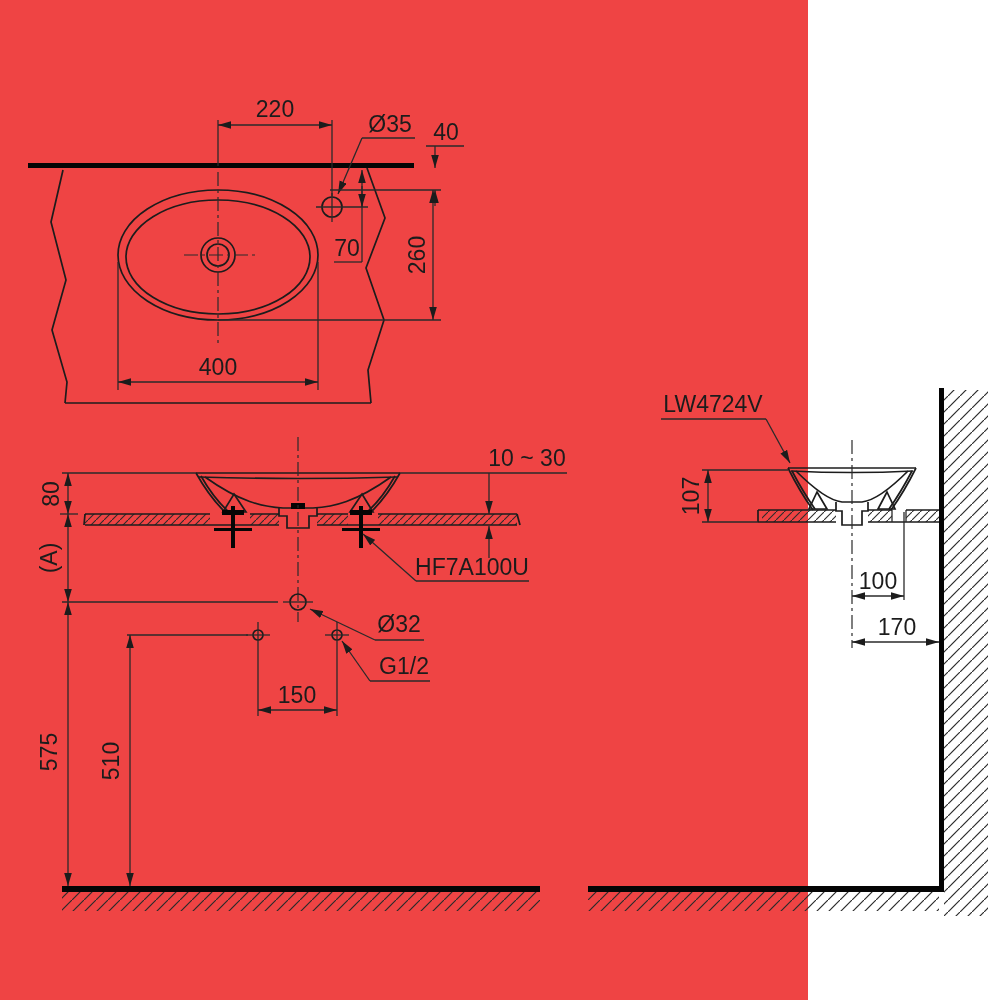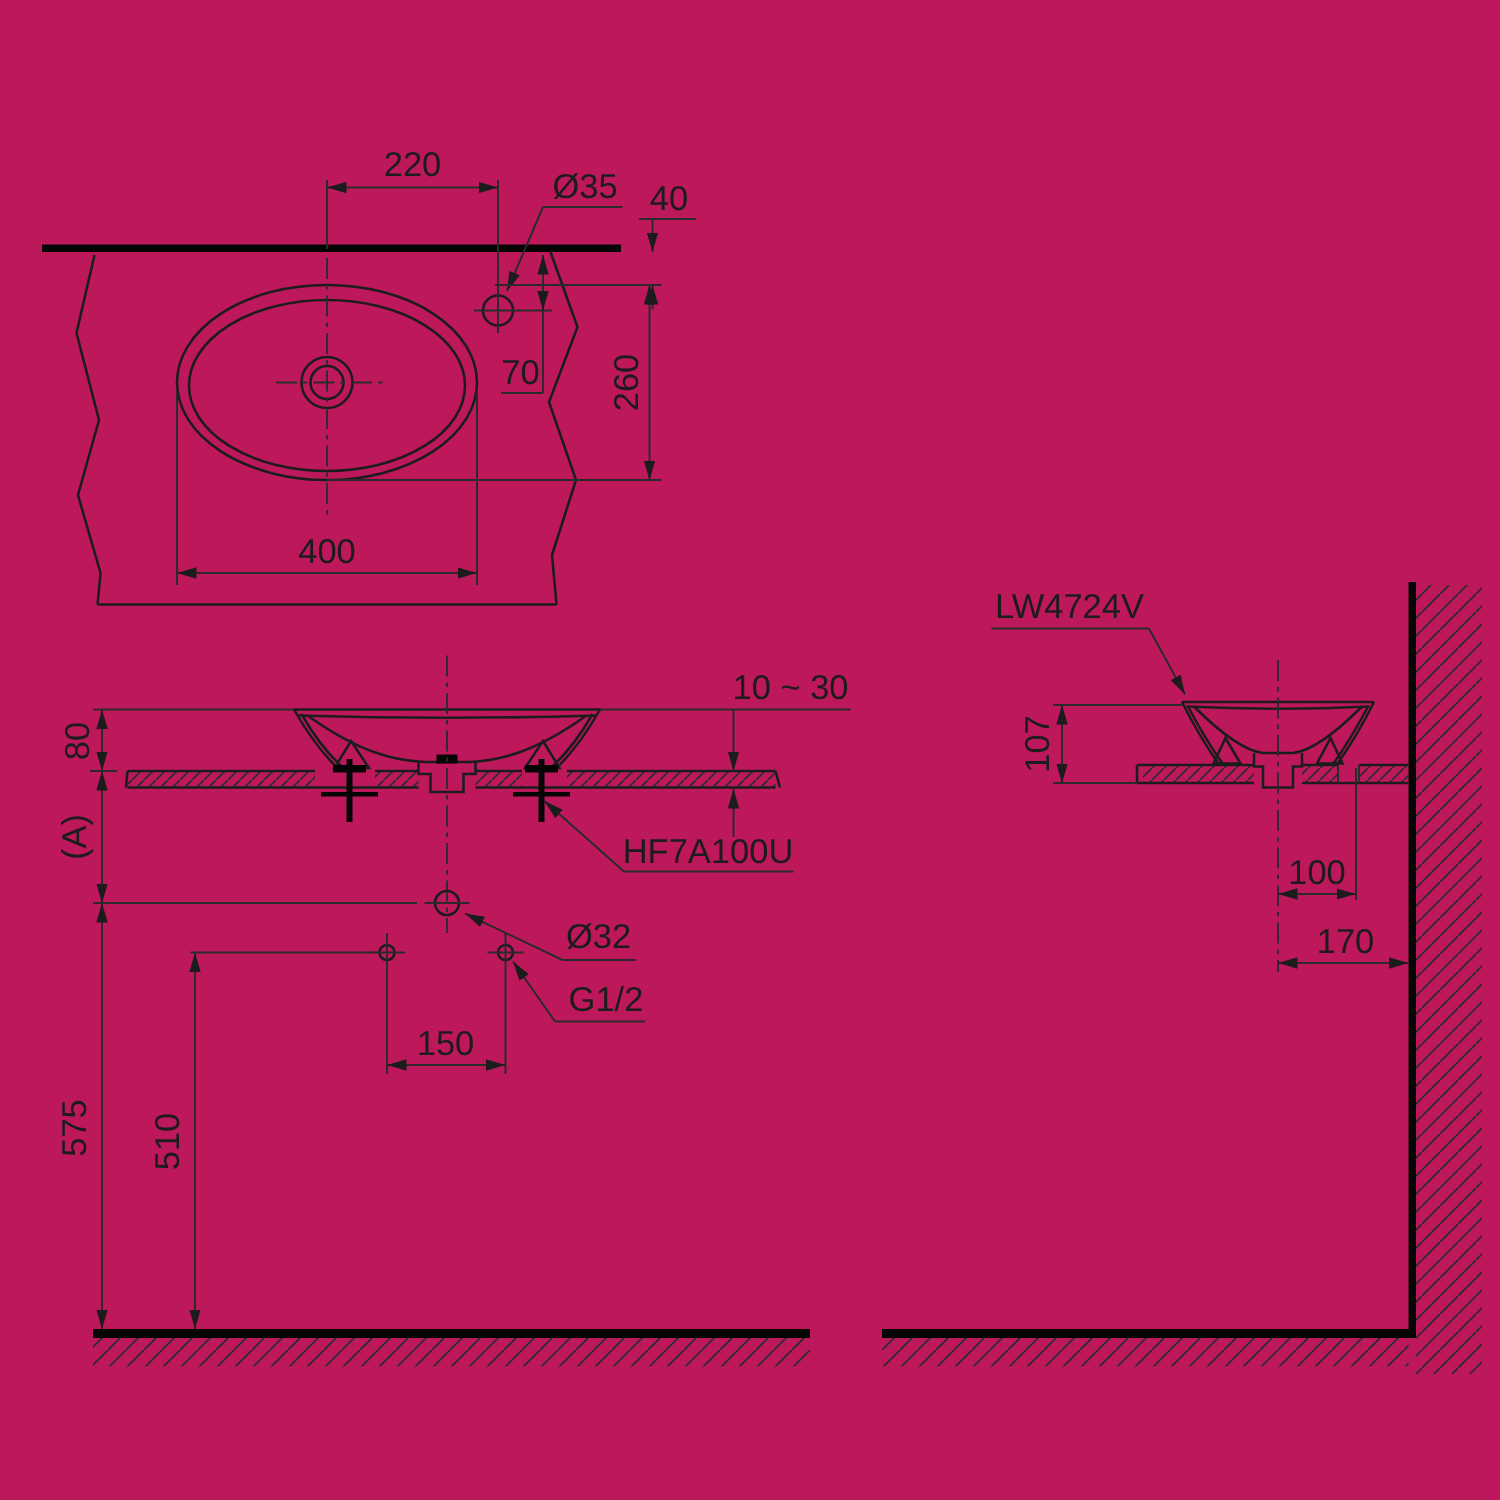--- a/index.html
+++ b/index.html
@@ -1,16 +1,16 @@
 <!DOCTYPE html>
 <html><head>
 <meta charset="utf-8">
 <style>
   html,body{margin:0;padding:0;background:#fff;}
-  #canvas{width:1000px;height:1000px;position:relative;background:#be185d;font-family:"Liberation Sans",sans-serif;}
+  #canvas{width:808px;height:1000px;position:relative;background:#ef4444;font-family:"Liberation Sans",sans-serif;}
   svg{position:absolute;top:0;left:0;}
   text{fill:#1c1c1c;font-family:"Liberation Sans",sans-serif;font-size:23px;}
   .thin{stroke:#2a2a2a;stroke-width:1.3;fill:none;}
   .main{stroke:#1c1c1c;stroke-width:1.7;fill:none;}
   .thick{fill:#050505;stroke:none;}
   .cl{stroke:#2a2a2a;stroke-width:1.2;fill:none;stroke-dasharray:14 4 3 4;}
 </style>
 </head>
 <body>
 

